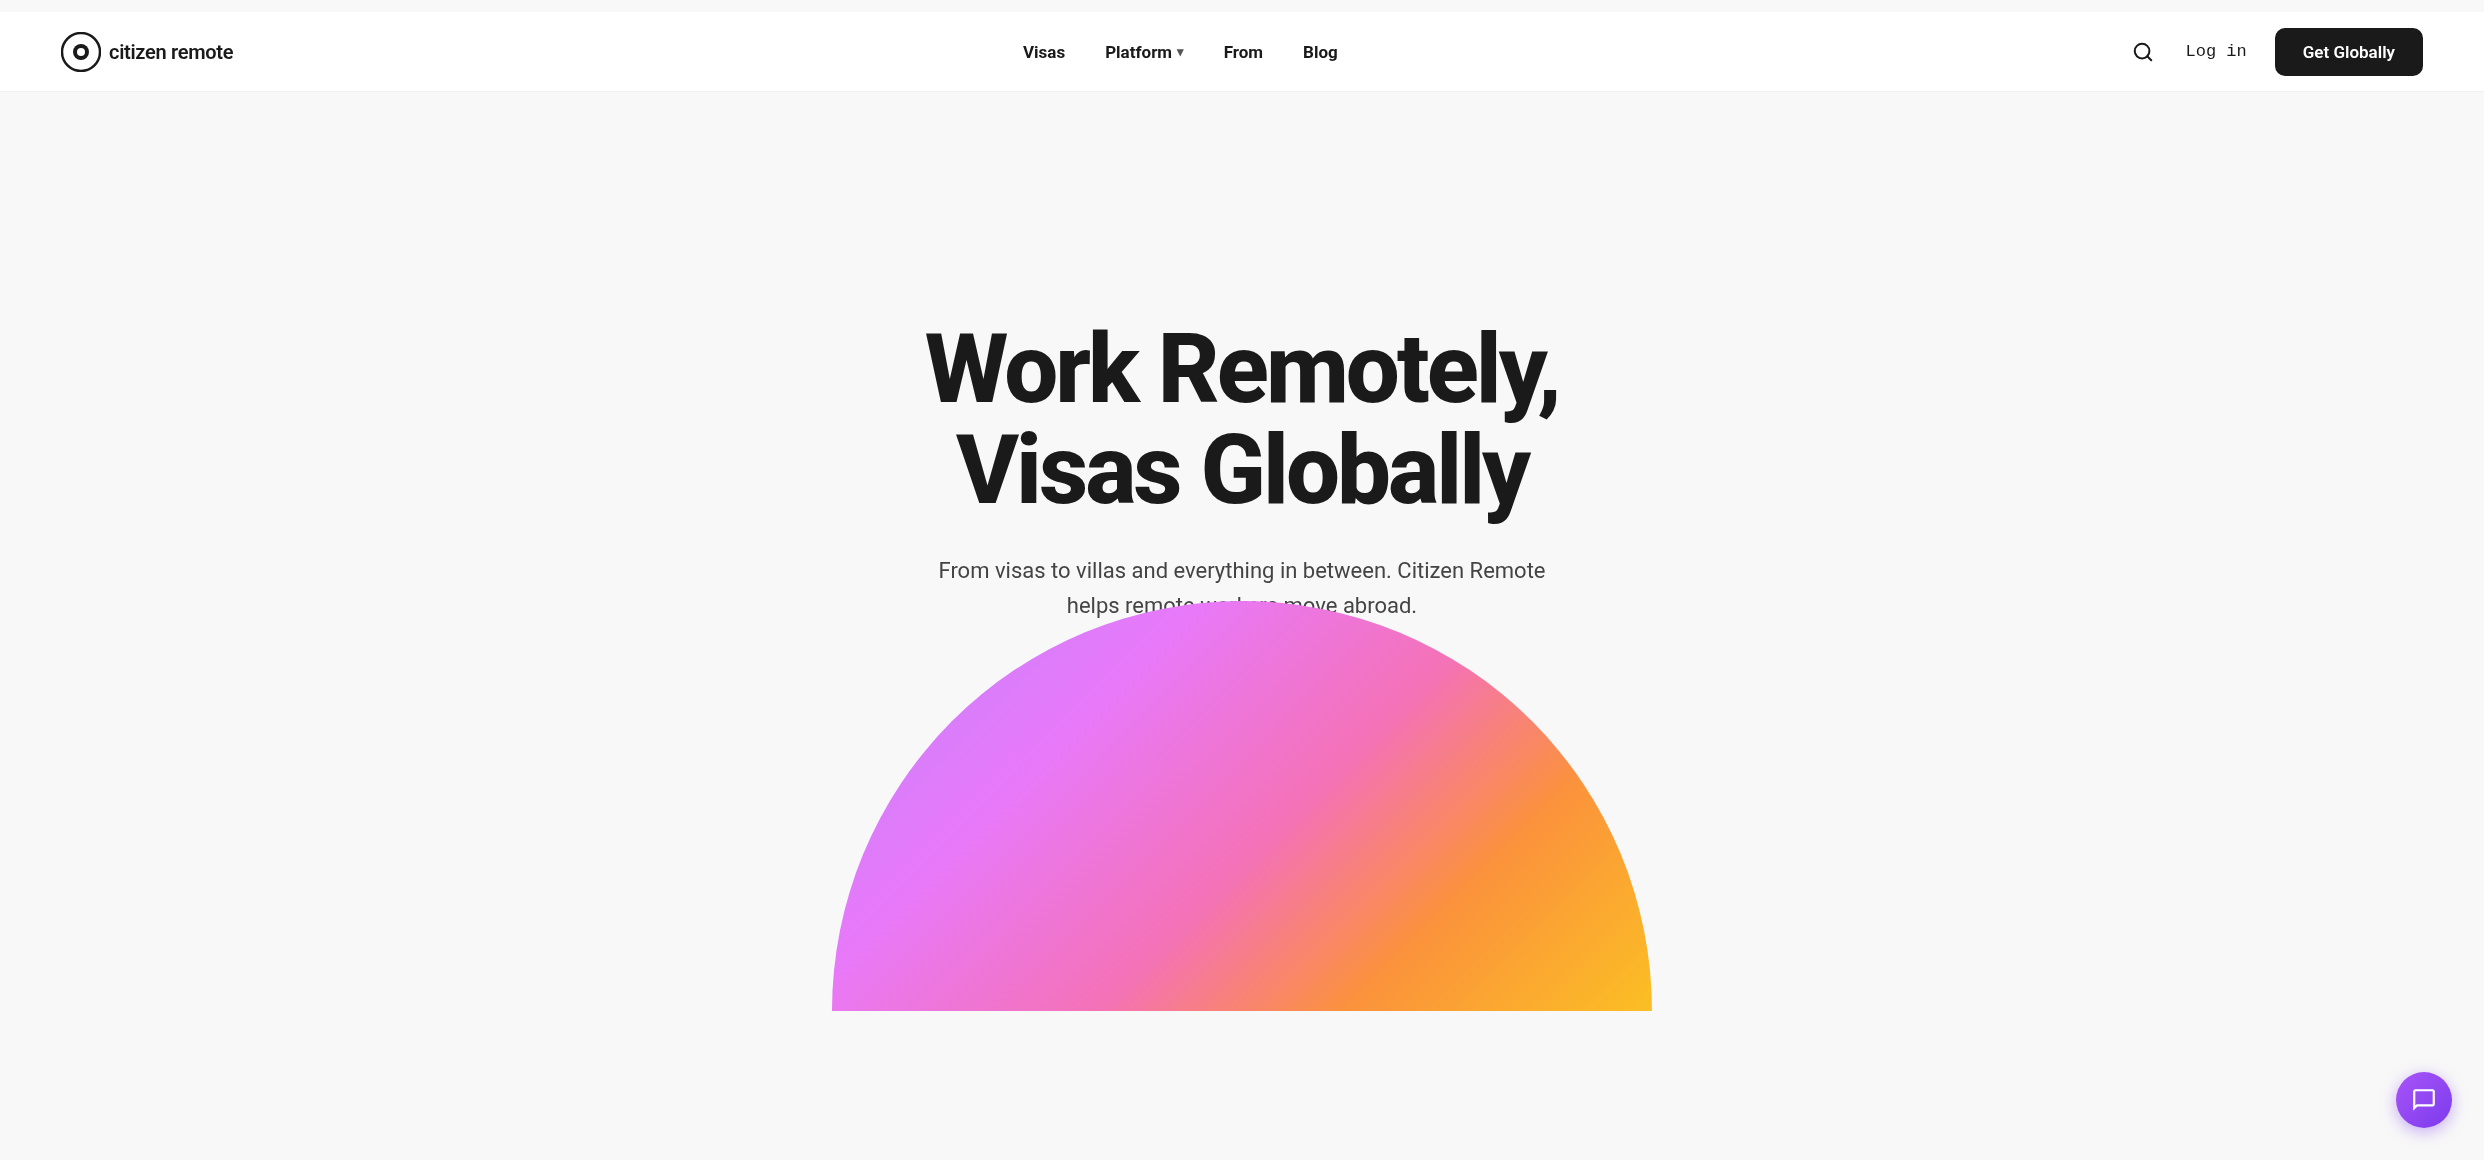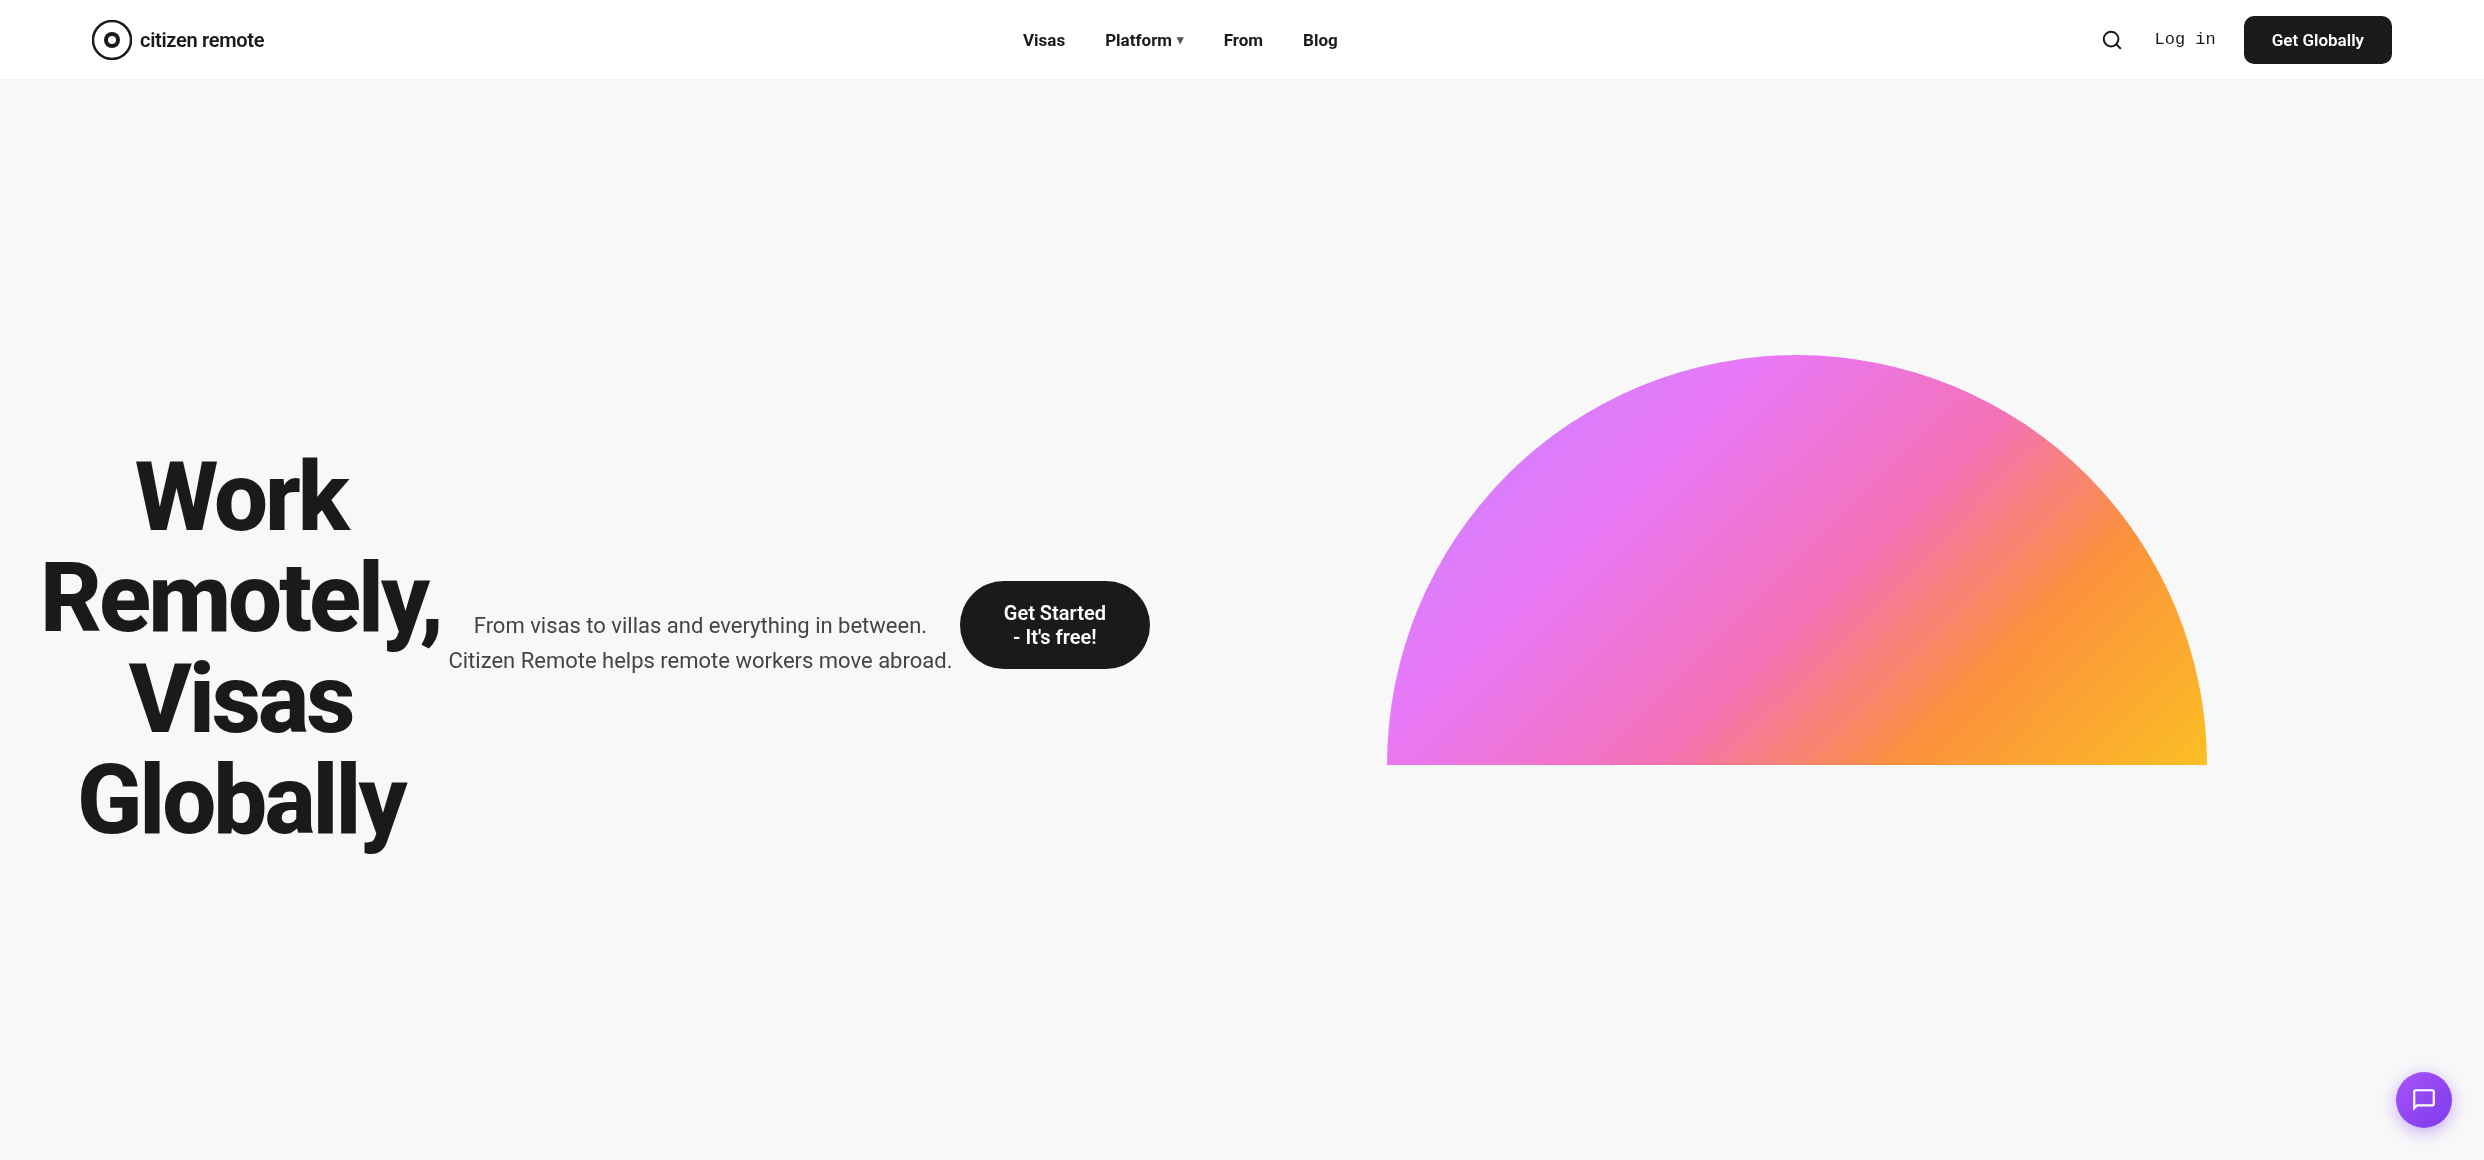--- a/index.html
+++ b/index.html
@@ -13,25 +13,25 @@
       background-color: #f8f8f8;
       min-height: 100vh;
       overflow-x: hidden;
     }
 
     
     .navbar {
       display: flex;
       align-items: center;
       justify-content: space-between;
-      padding: 0 92px;
+      padding: 0 61px;
       height: 80px;
       background-color: #ffffff;
       position: sticky;
-      top: 0;
+      top: 12px;
       z-index: 100;
       border-bottom: 1px solid #f0f0f0;
     }
 
     .navbar-left {
       display: flex;
       align-items: center;
       gap: 8px;
       text-decoration: none;
       color: #1a1a1a;
@@ -105,20 +105,21 @@
       font-size: 17px;
       font-weight: 600;
       cursor: pointer;
       text-decoration: none;
       display: inline-block;
     }
 
     
     .hero {
       display: flex;
+      flex-direction: column;
       align-items: center;
       justify-content: center;
       text-align: center;
       padding: 90px 40px 0;
       background-color: #f8f8f8;
       min-height: calc(100vh - 80px);
       position: relative;
       overflow: hidden;
     }
 

